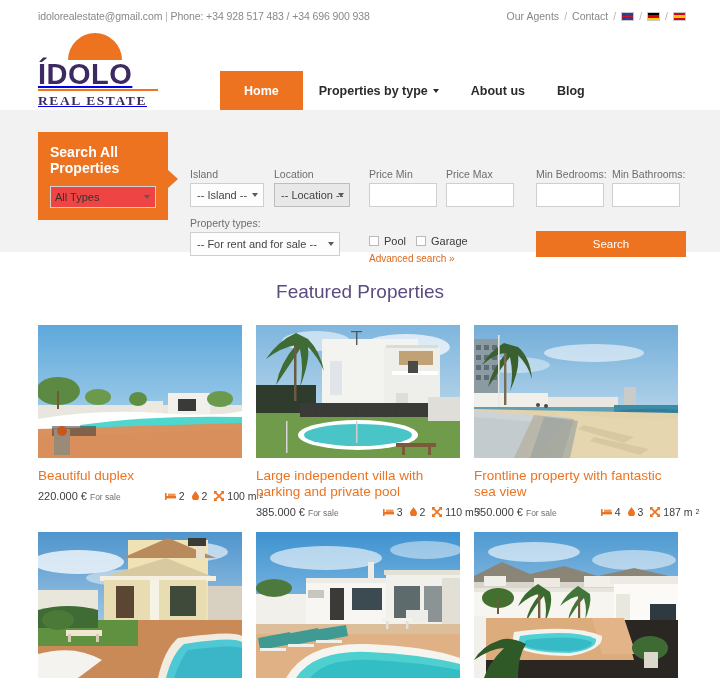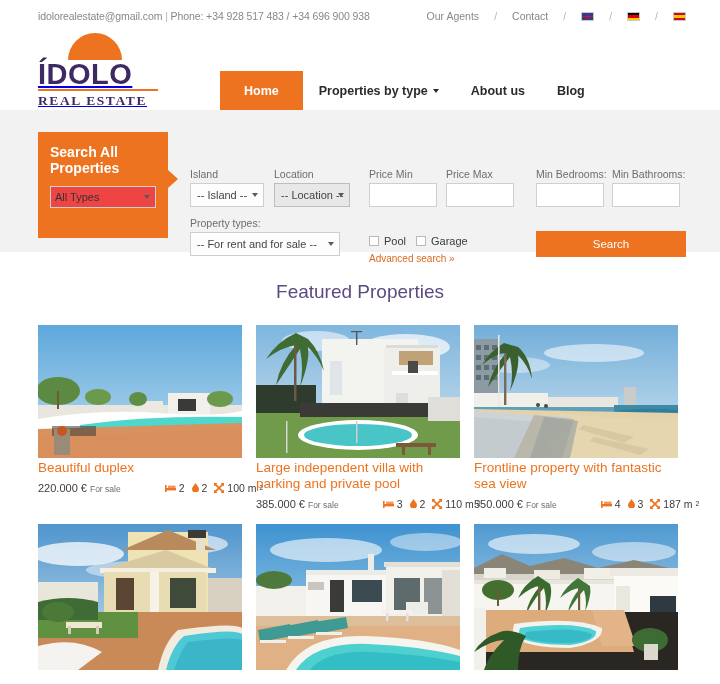--- a/index.html
+++ b/index.html
@@ -14,21 +14,21 @@
   .topbar {
     height: 32px;
     display: flex;
     align-items: center;
     justify-content: space-between;
     padding: 0 34px 0 38px;
     font-size: 10.5px;
     color: #888888;
   }
   .topbar-left { white-space: nowrap; letter-spacing: -0.1px; }
-  .topbar-right { display: flex; align-items: center; gap: 15px; white-space: nowrap; }
+  .topbar-right { display: flex; align-items: center; gap: 5px; white-space: nowrap; }
   .topbar-right a { color: #888888; text-decoration: none; }
   .sep { color: #b5b5b5; }
   .flag {
     display: inline-block;
     width: 13px; height: 9px;
     vertical-align: -1px;
     border: 0.5px solid #c9c9c9;
   }
   .flag-uk {
     background:
@@ -106,21 +106,21 @@
     height: 142px;
     position: relative;
     padding: 22px 34px 0 38px;
     display: flex;
   }
   .searchbox {
     width: 130px;
     background: #ed7320;
     padding: 12px 12px 14px 12px;
     position: relative;
-    height: 106px;
+    height: 88px;
     flex: 0 0 130px;
   }
   .searchbox-title {
     color: #ffffff;
     font-size: 14px;
     font-weight: bold;
     line-height: 1.15;
     margin-bottom: 10px;
   }
   .searchbox:after {
@@ -225,21 +225,21 @@
     width: 204px; height: 133px;
     overflow: hidden;
     position: relative;
     background: #cfe3ef;
   }
   .card-img svg { display: block; }
   .card-title {
     color: #ed7320;
     font-size: 13.5px;
     line-height: 1.18;
-    margin: 2px 0 6px;
+    margin: 10px 0 6px;
   }
   .card-meta {
     display: flex;
     align-items: baseline;
     justify-content: space-between;
     font-size: 10px;
     color: #4c4c4c;
     gap: 44px;
   }
   .price { white-space: nowrap; }

